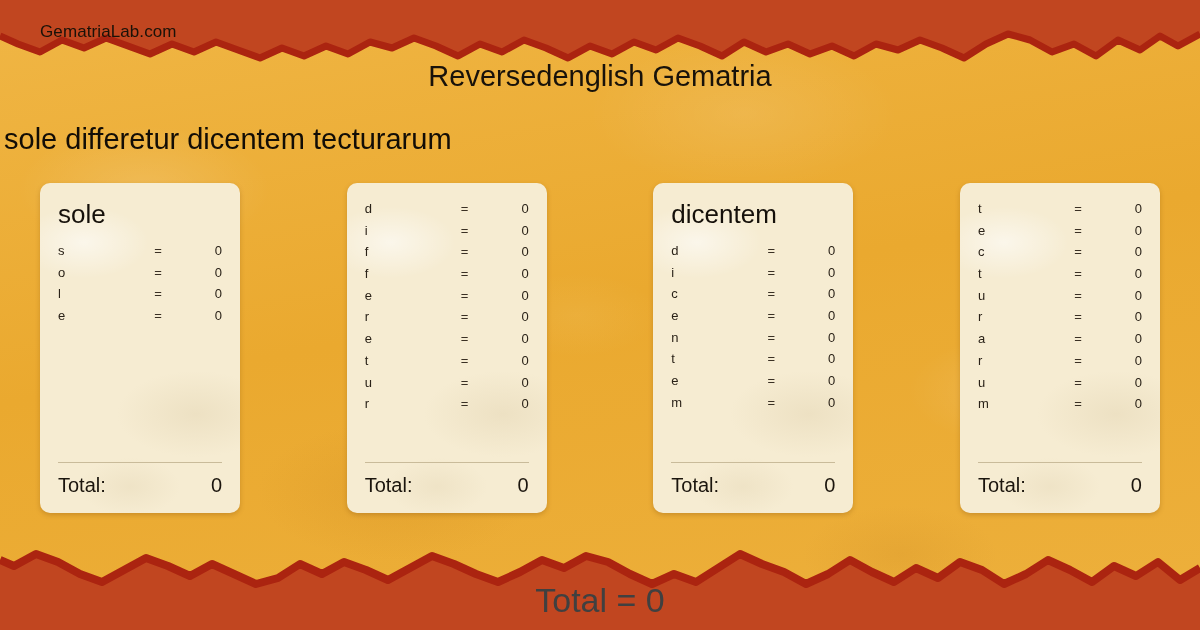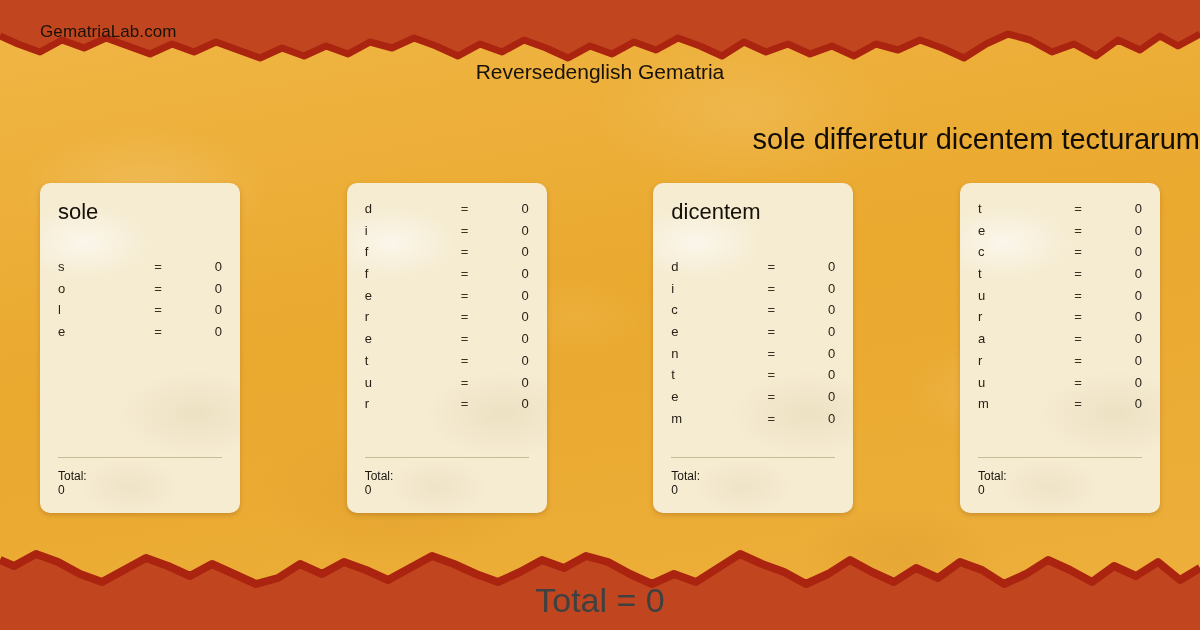--- a/index.html
+++ b/index.html
@@ -56,30 +56,30 @@
     letter-spacing: .1px;
     white-space: nowrap;
     text-align: right;
   }
 
   #title {
     position: absolute;
     left: 0; right: 0;
     top: 60px;
     text-align: center;
-    font-size: 21px;
+    font-size: 29px;
     color: #18120a;
     font-weight: 400;
   }
 
   #phrase {
     position: absolute;
-    left: 10px; right: 0;
+    left: 4px; right: 0;
     top: 123px;
-    text-align: right;
+    text-align: left;
     font-size: 29px;
     color: #120d06;
     font-weight: 400;
   }
 
   #grand-total {
     position: absolute;
     left: 0; right: 0;
     bottom: 10px;
     text-align: center;
@@ -109,24 +109,24 @@
       radial-gradient(ellipse 90px 50px at 22% 18%, rgba(255,255,255,.55), transparent 72%),
       radial-gradient(ellipse 110px 60px at 78% 70%, rgba(214,196,156,.28), transparent 72%),
       radial-gradient(ellipse 70px 40px at 45% 92%, rgba(214,196,156,.22), transparent 72%);
     box-shadow: 0 2px 5px rgba(120,70,10,.28);
     padding: 18px 18px 0 18px;
     display: flex;
     flex-direction: column;
   }
 
   .card-title {
-    font-size: 22px;
+    font-size: 26px;
     color: #15100a;
     line-height: 1;
-    margin-bottom: 36px;
+    margin-bottom: 16px;
     white-space: nowrap;
   }
 
   .letters { flex: 1 1 auto; }
 
   .letter-row {
     display: flex;
     align-items: baseline;
     height: 21.7px;
     font-size: 13px;
@@ -139,24 +139,23 @@
   .total-sep {
     height: 1px;
     background: #c9bb9a;
     margin: 0 0 0 0;
   }
 
   .total-row {
     display: flex;
     justify-content: space-between;
     align-items: flex-start;
-    font-size: 12px;
+    font-size: 20px;
     color: #1b150d;
     padding: 11px 0 16px 0;
-    flex-direction: column;
   }
 </style>
 </head>
 <body>
 
 <div id="stage">
 
   <div id="gold-texture"></div>
 
   <div class="band" id="band-top">

